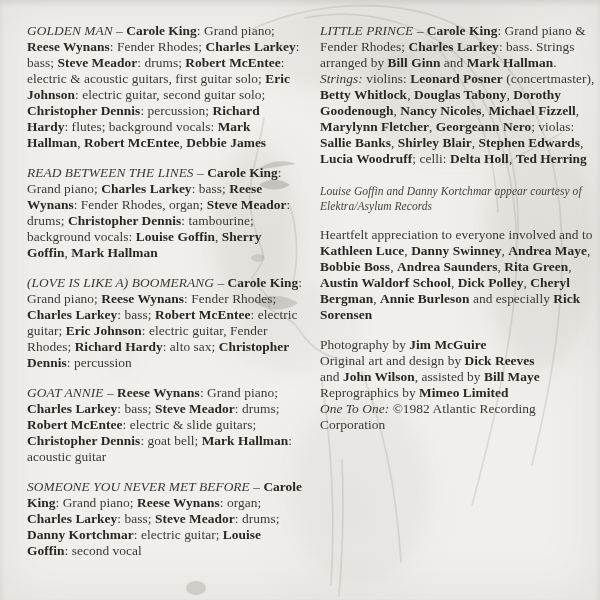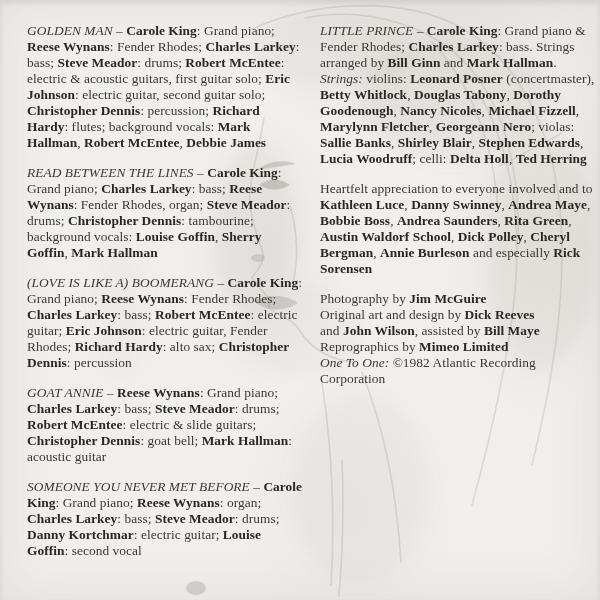--- a/index.html
+++ b/index.html
@@ -88,18 +88,19 @@
   <div class="columns">
     <div class="col col-left">
       <p class="block"><span class="i">GOLDEN MAN</span><span> – </span><span class="b">Carole King</span><span>: Grand piano; </span><span class="b">Reese Wynans</span><span>: Fender Rhodes; </span><span class="b">Charles Larkey</span><span>: bass; </span><span class="b">Steve Meador</span><span>: drums; </span><span class="b">Robert McEntee</span><span>: electric &amp; acoustic guitars, first guitar solo; </span><span class="b">Eric Johnson</span><span>: electric guitar, second guitar solo; </span><span class="b">Christopher Dennis</span><span>: percussion; </span><span class="b">Richard Hardy</span><span>: flutes; background vocals: </span><span class="b">Mark Hallman</span><span>, </span><span class="b">Robert McEntee</span><span>, </span><span class="b">Debbie James</span></p>
       <p class="block"><span class="i">READ BETWEEN THE LINES</span><span> – </span><span class="b">Carole King</span><span>: Grand piano; </span><span class="b">Charles Larkey</span><span>: bass; </span><span class="b">Reese Wynans</span><span>: Fender Rhodes, organ; </span><span class="b">Steve Meador</span><span>: drums; </span><span class="b">Christopher Dennis</span><span>: tambourine; background vocals: </span><span class="b">Louise Goffin</span><span>, </span><span class="b">Sherry Goffin</span><span>, </span><span class="b">Mark Hallman</span></p>
       <p class="block"><span class="i">(LOVE IS LIKE A) BOOMERANG</span><span> – </span><span class="b">Carole King</span><span>: Grand piano; </span><span class="b">Reese Wynans</span><span>: Fender Rhodes; </span><span class="b">Charles Larkey</span><span>: bass; </span><span class="b">Robert McEntee</span><span>: electric guitar; </span><span class="b">Eric Johnson</span><span>: electric guitar, Fender Rhodes; </span><span class="b">Richard Hardy</span><span>: alto sax; </span><span class="b">Christopher Dennis</span><span>: percussion</span></p>
       <p class="block"><span class="i">GOAT ANNIE</span><span> – </span><span class="b">Reese Wynans</span><span>: Grand piano; </span><span class="b">Charles Larkey</span><span>: bass; </span><span class="b">Steve Meador</span><span>: drums; </span><span class="b">Robert McEntee</span><span>: electric &amp; slide guitars; </span><span class="b">Christopher Dennis</span><span>: goat bell; </span><span class="b">Mark Hallman</span><span>: acoustic guitar</span></p>
       <p class="block"><span class="i">SOMEONE YOU NEVER MET BEFORE</span><span> – </span><span class="b">Carole King</span><span>: Grand piano; </span><span class="b">Reese Wynans</span><span>: organ; </span><span class="b">Charles Larkey</span><span>: bass; </span><span class="b">Steve Meador</span><span>: drums; </span><span class="b">Danny Kortchmar</span><span>: electric guitar; </span><span class="b">Louise Goffin</span><span>: second vocal</span></p>
     </div>
     <div class="col col-right">
       <p class="block"><span class="i">LITTLE PRINCE</span><span> – </span><span class="b">Carole King</span><span>: Grand piano &amp; Fender Rhodes; </span><span class="b">Charles Larkey</span><span>: bass. Strings arranged by </span><span class="b">Bill Ginn</span><span> and </span><span class="b">Mark Hallman</span><span>. </span><span class="i">Strings:</span><span> violins: </span><span class="b">Leonard Posner</span><span> (concertmaster), </span><span class="b">Betty Whitlock</span><span>, </span><span class="b">Douglas Tabony</span><span>, </span><span class="b">Dorothy Goodenough</span><span>, </span><span class="b">Nancy Nicoles</span><span>, </span><span class="b">Michael Fizzell</span><span>, </span><span class="b">Marylynn Fletcher</span><span>, </span><span class="b">Georgeann Nero</span><span>; violas: </span><span class="b">Sallie Banks</span><span>, </span><span class="b">Shirley Blair</span><span>, </span><span class="b">Stephen Edwards</span><span>, </span><span class="b">Lucia Woodruff</span><span>; celli: </span><span class="b">Delta Holl</span><span>, </span><span class="b">Ted Herring</span></p>
+      <p class="block note"><span class="i">Louise Goffin and Danny Kortchmar appear courtesy of</span><br><span class="i">Elektra/Asylum Records</span></p>
       <p class="block"><span>Heartfelt appreciation to everyone involved and to </span><span class="b">Kathleen Luce</span><span>, </span><span class="b">Danny Swinney</span><span>, </span><span class="b">Andrea Maye</span><span>, </span><span class="b">Bobbie Boss</span><span>, </span><span class="b">Andrea Saunders</span><span>, </span><span class="b">Rita Green</span><span>, </span><span class="b">Austin Waldorf School</span><span>, </span><span class="b">Dick Polley</span><span>, </span><span class="b">Cheryl Bergman</span><span>, </span><span class="b">Annie Burleson</span><span> and especially </span><span class="b">Rick Sorensen</span></p>
       <p class="block"><span>Photography by </span><span class="b">Jim McGuire</span><br><span>Original art and design by </span><span class="b">Dick Reeves</span><br><span>and </span><span class="b">John Wilson</span><span>, assisted by </span><span class="b">Bill Maye</span><br><span>Reprographics by </span><span class="b">Mimeo Limited</span><br><span class="i">One To One:</span><span> ©1982 Atlantic Recording Corporation</span></p>
     </div>
   </div>
 
 </div>
 
 </body></html>

